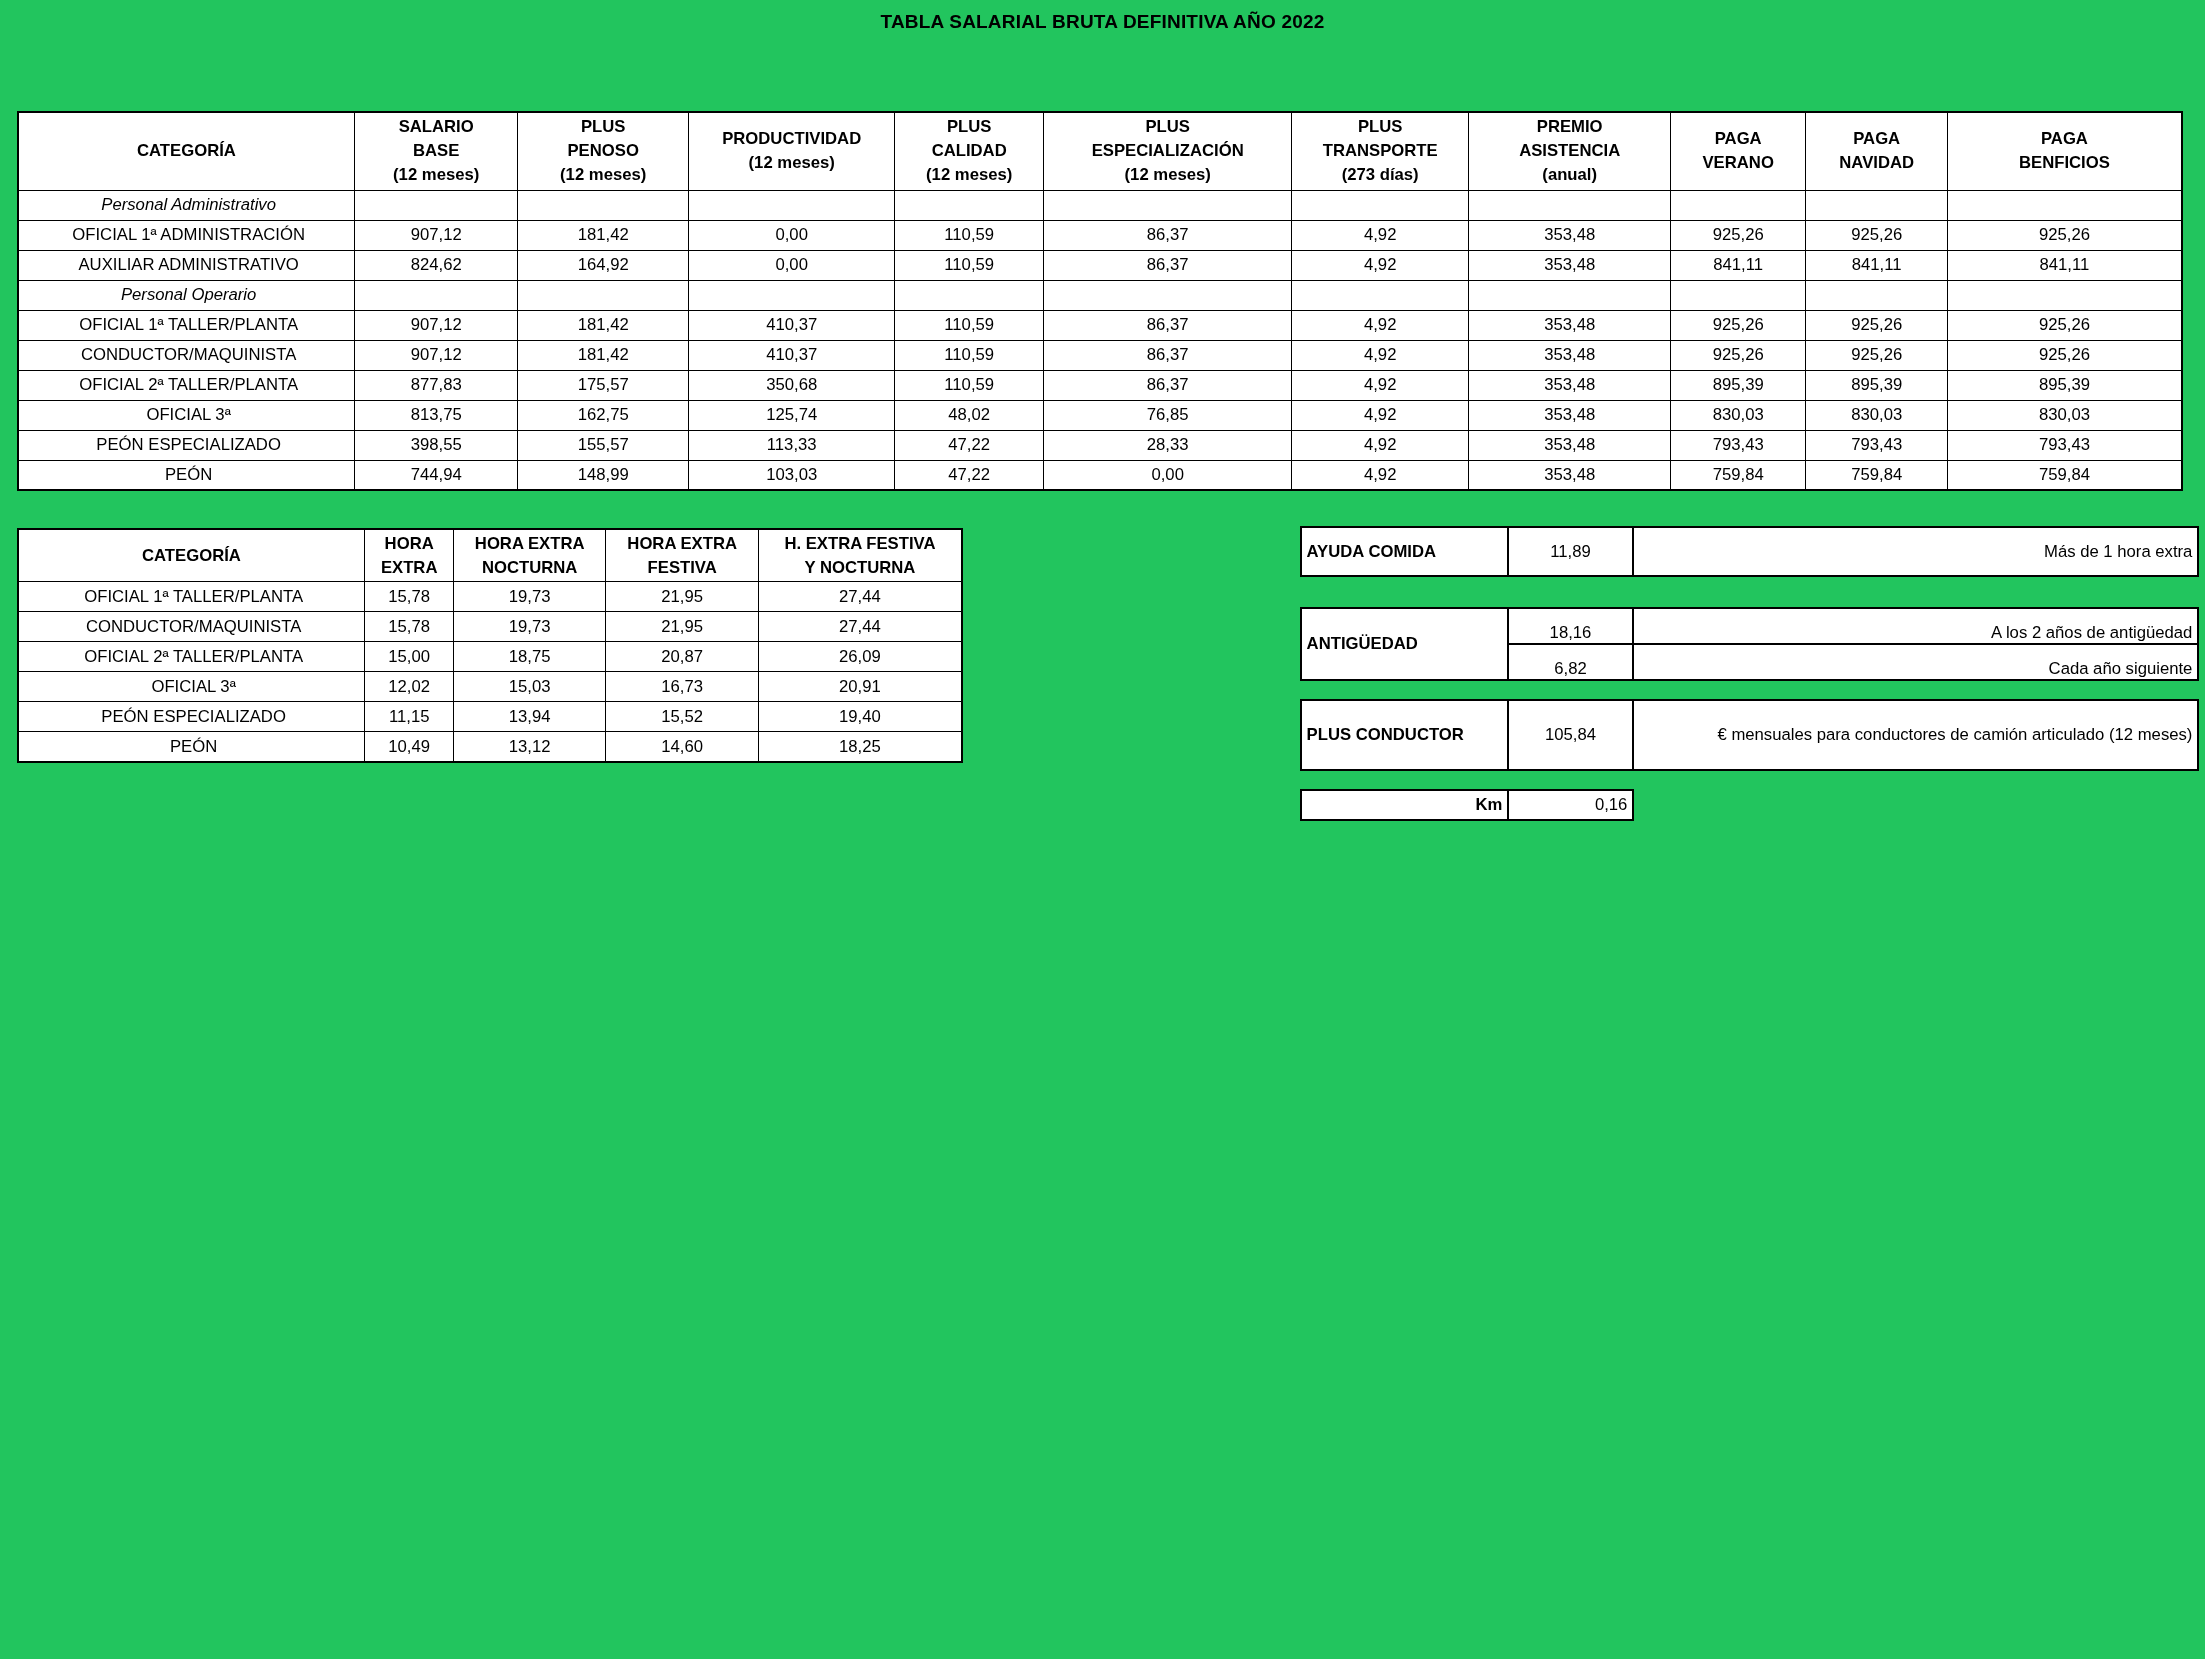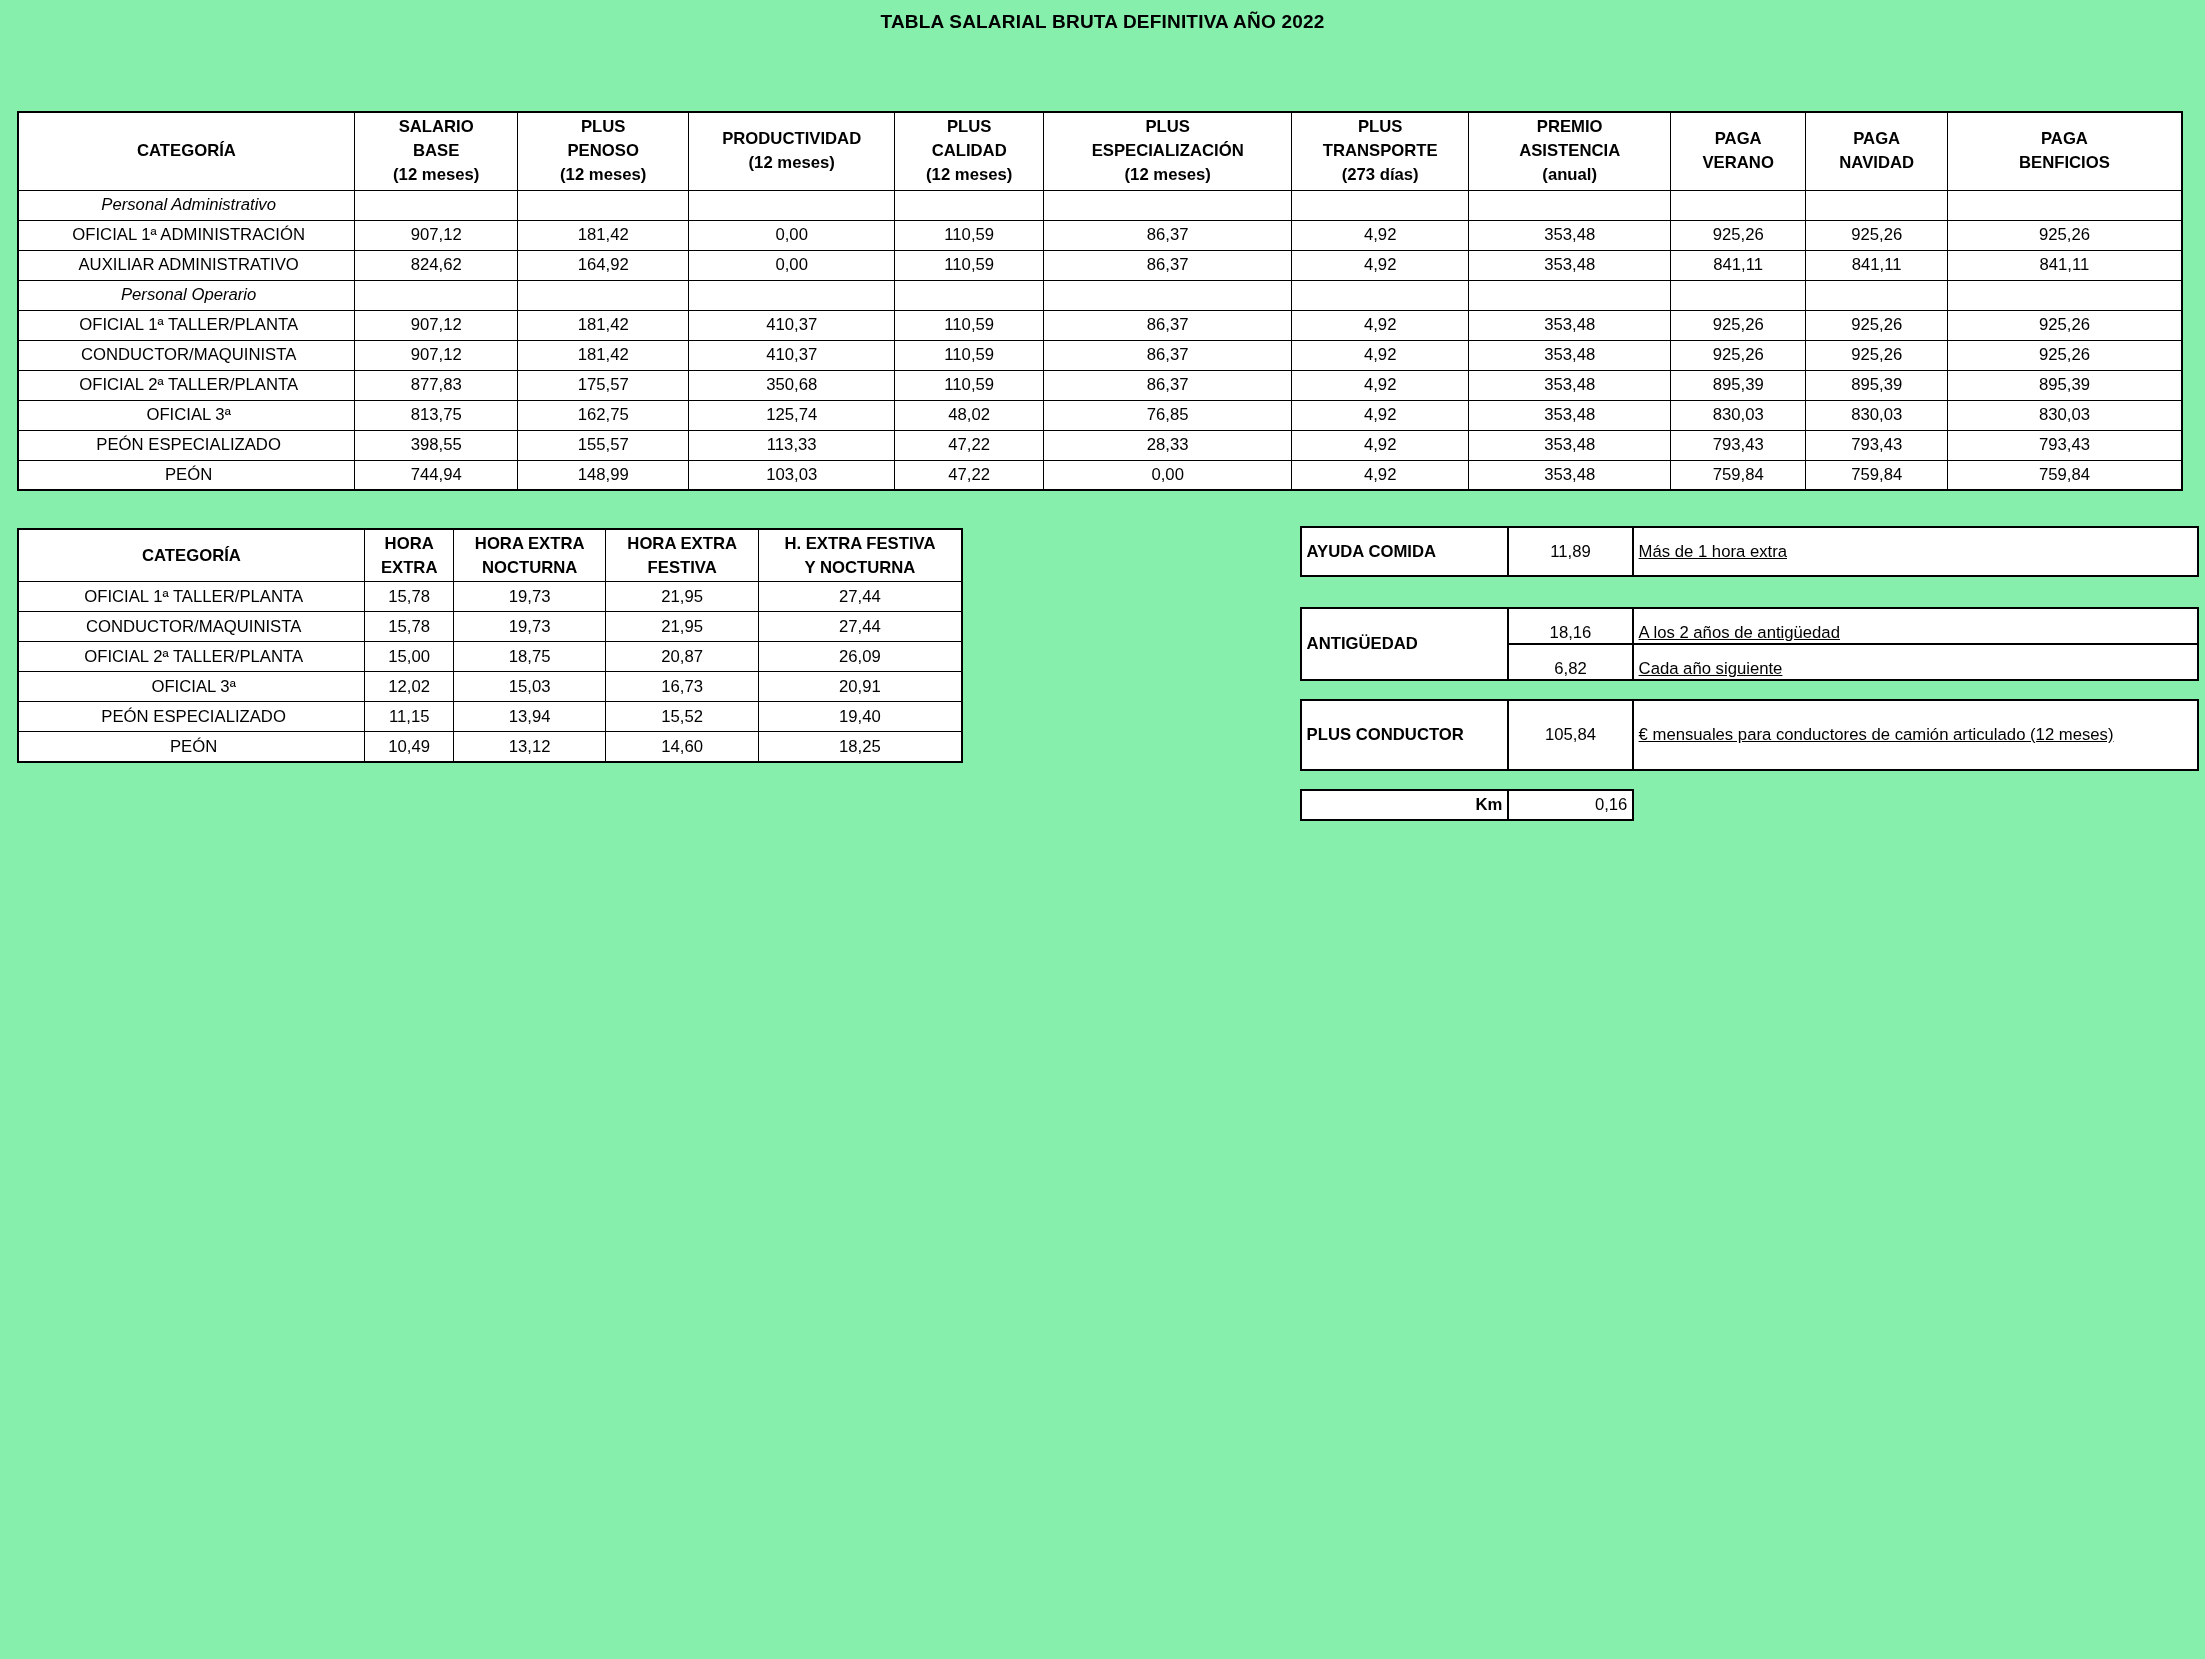--- a/index.html
+++ b/index.html
@@ -2,21 +2,21 @@
 <html style="font-size:12px"><head>
 <meta charset="utf-8">
 <style>
   * { margin:0; padding:0; box-sizing:border-box; }
   html,body { background:#ffffff; }
   body {
     width:2205px; height:1659px;
     font-family:"Liberation Sans", sans-serif;
     color:#000;
   }
-  .page { position:relative; width:2205px; height:1659px; background:#86efac; overflow:hidden; }
+  .page { position:relative; width:2205px; height:1659px; background:#22c55e; overflow:hidden; }
 
   .title {
     position:absolute; top:10.6px; left:0; width:100%;
     text-align:center; font-size:19px; font-weight:bold;
     letter-spacing:0.2px;
   }
 
   table.tbl {
     position:absolute;
     border-collapse:collapse;
@@ -46,21 +46,21 @@
   table.main thead th { height:78px; }
 
   table.hours { left:16.7px; top:528px; width:945px; }
   table.hours thead th { height:51px; }
 
   
   table.side { border:2.3px solid #000; }
   table.side td { border:2.3px solid #000; font-size:16.7px; }
   td.side-label { font-weight:bold; text-align:left; padding:6px 7.6px; vertical-align:top; white-space:nowrap; }
   td.side-value { text-align:center; vertical-align:top; padding:6px 3px; }
-  td.side-note  { text-align:left; vertical-align:top; padding:6px 9px; white-space:nowrap;text-decoration:underline; }
+  td.side-note  { text-align:right; vertical-align:top; padding:6px 9px; white-space:nowrap; }
 
   table.ayuda { left:1300px; top:526px; width:897px; height:51px;padding-left:24px; }
   table.antiguedad { left:1300px; top:607px; width:897px; }
   table.antiguedad td.mid { vertical-align:middle; padding-top:14px; padding-bottom:0; height:30px; }
   table.conductor { left:1300px; top:699px; width:897px; height:72px; }
   table.km { left:1300px; top:789px; width:332px; height:30px; }
   table.km td { height:30px; vertical-align:middle; padding-top:0; padding-bottom:0;text-align:right; }
 </style>
 </head>
 <body>

